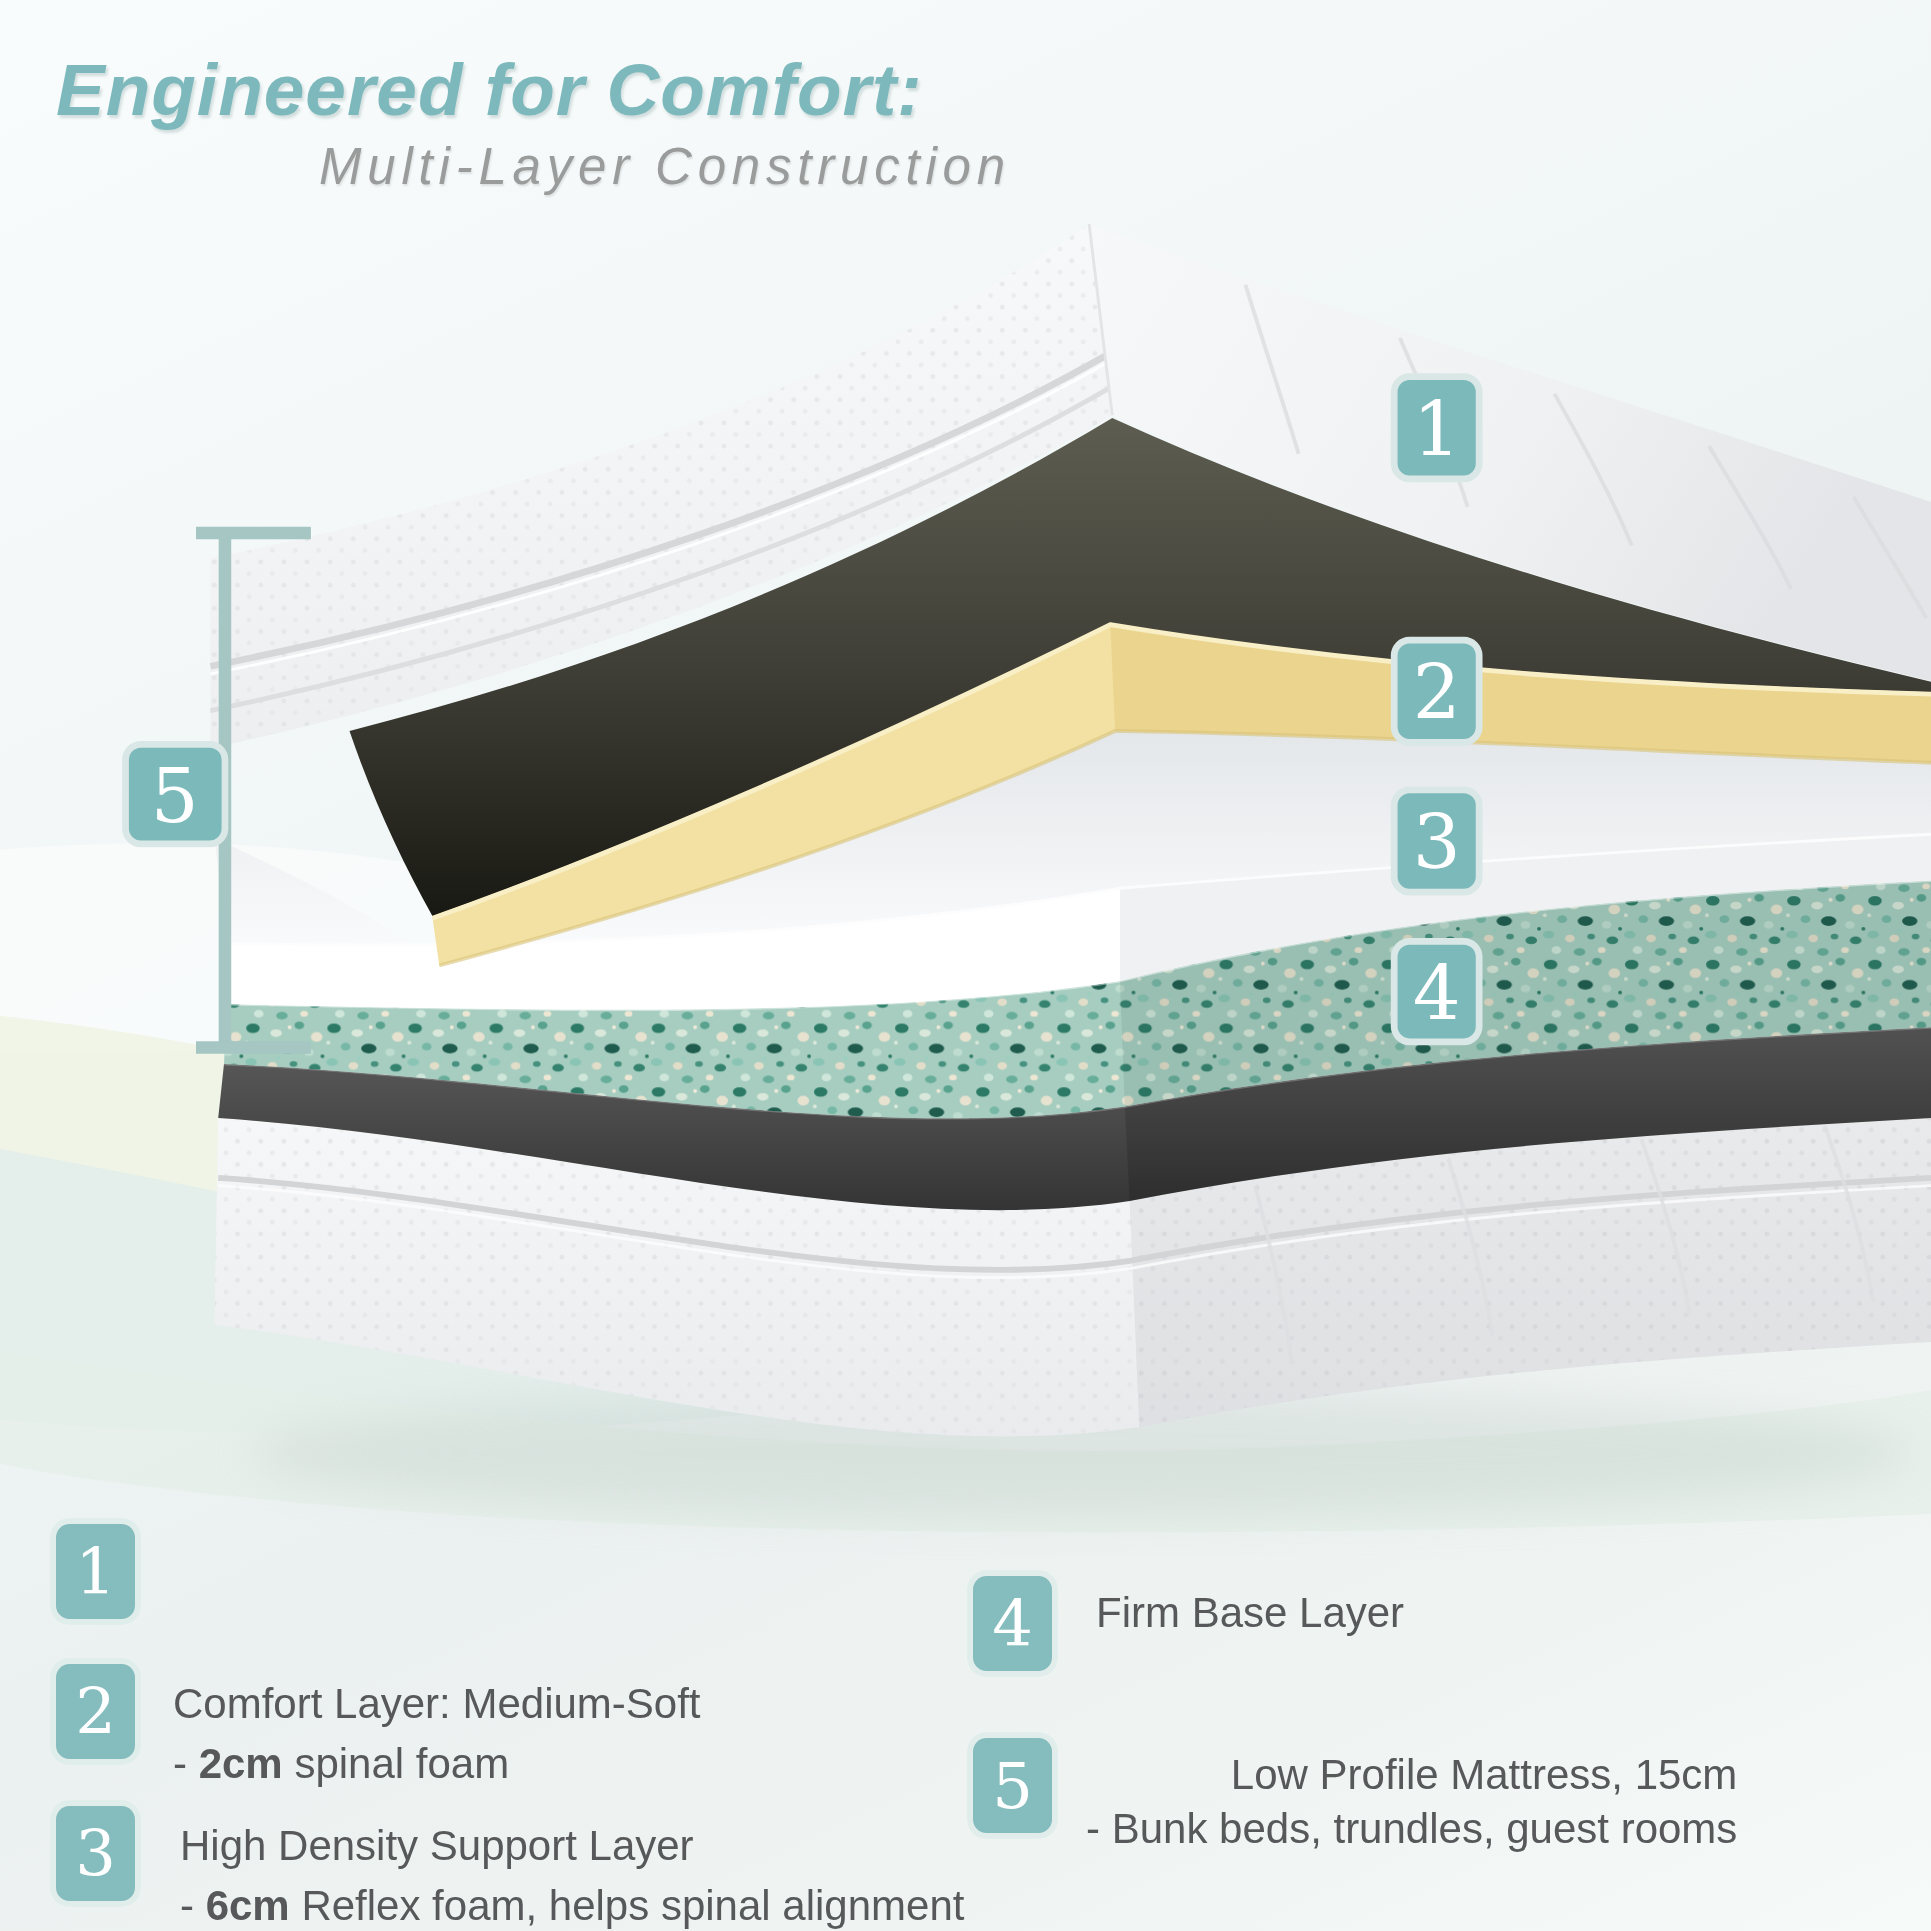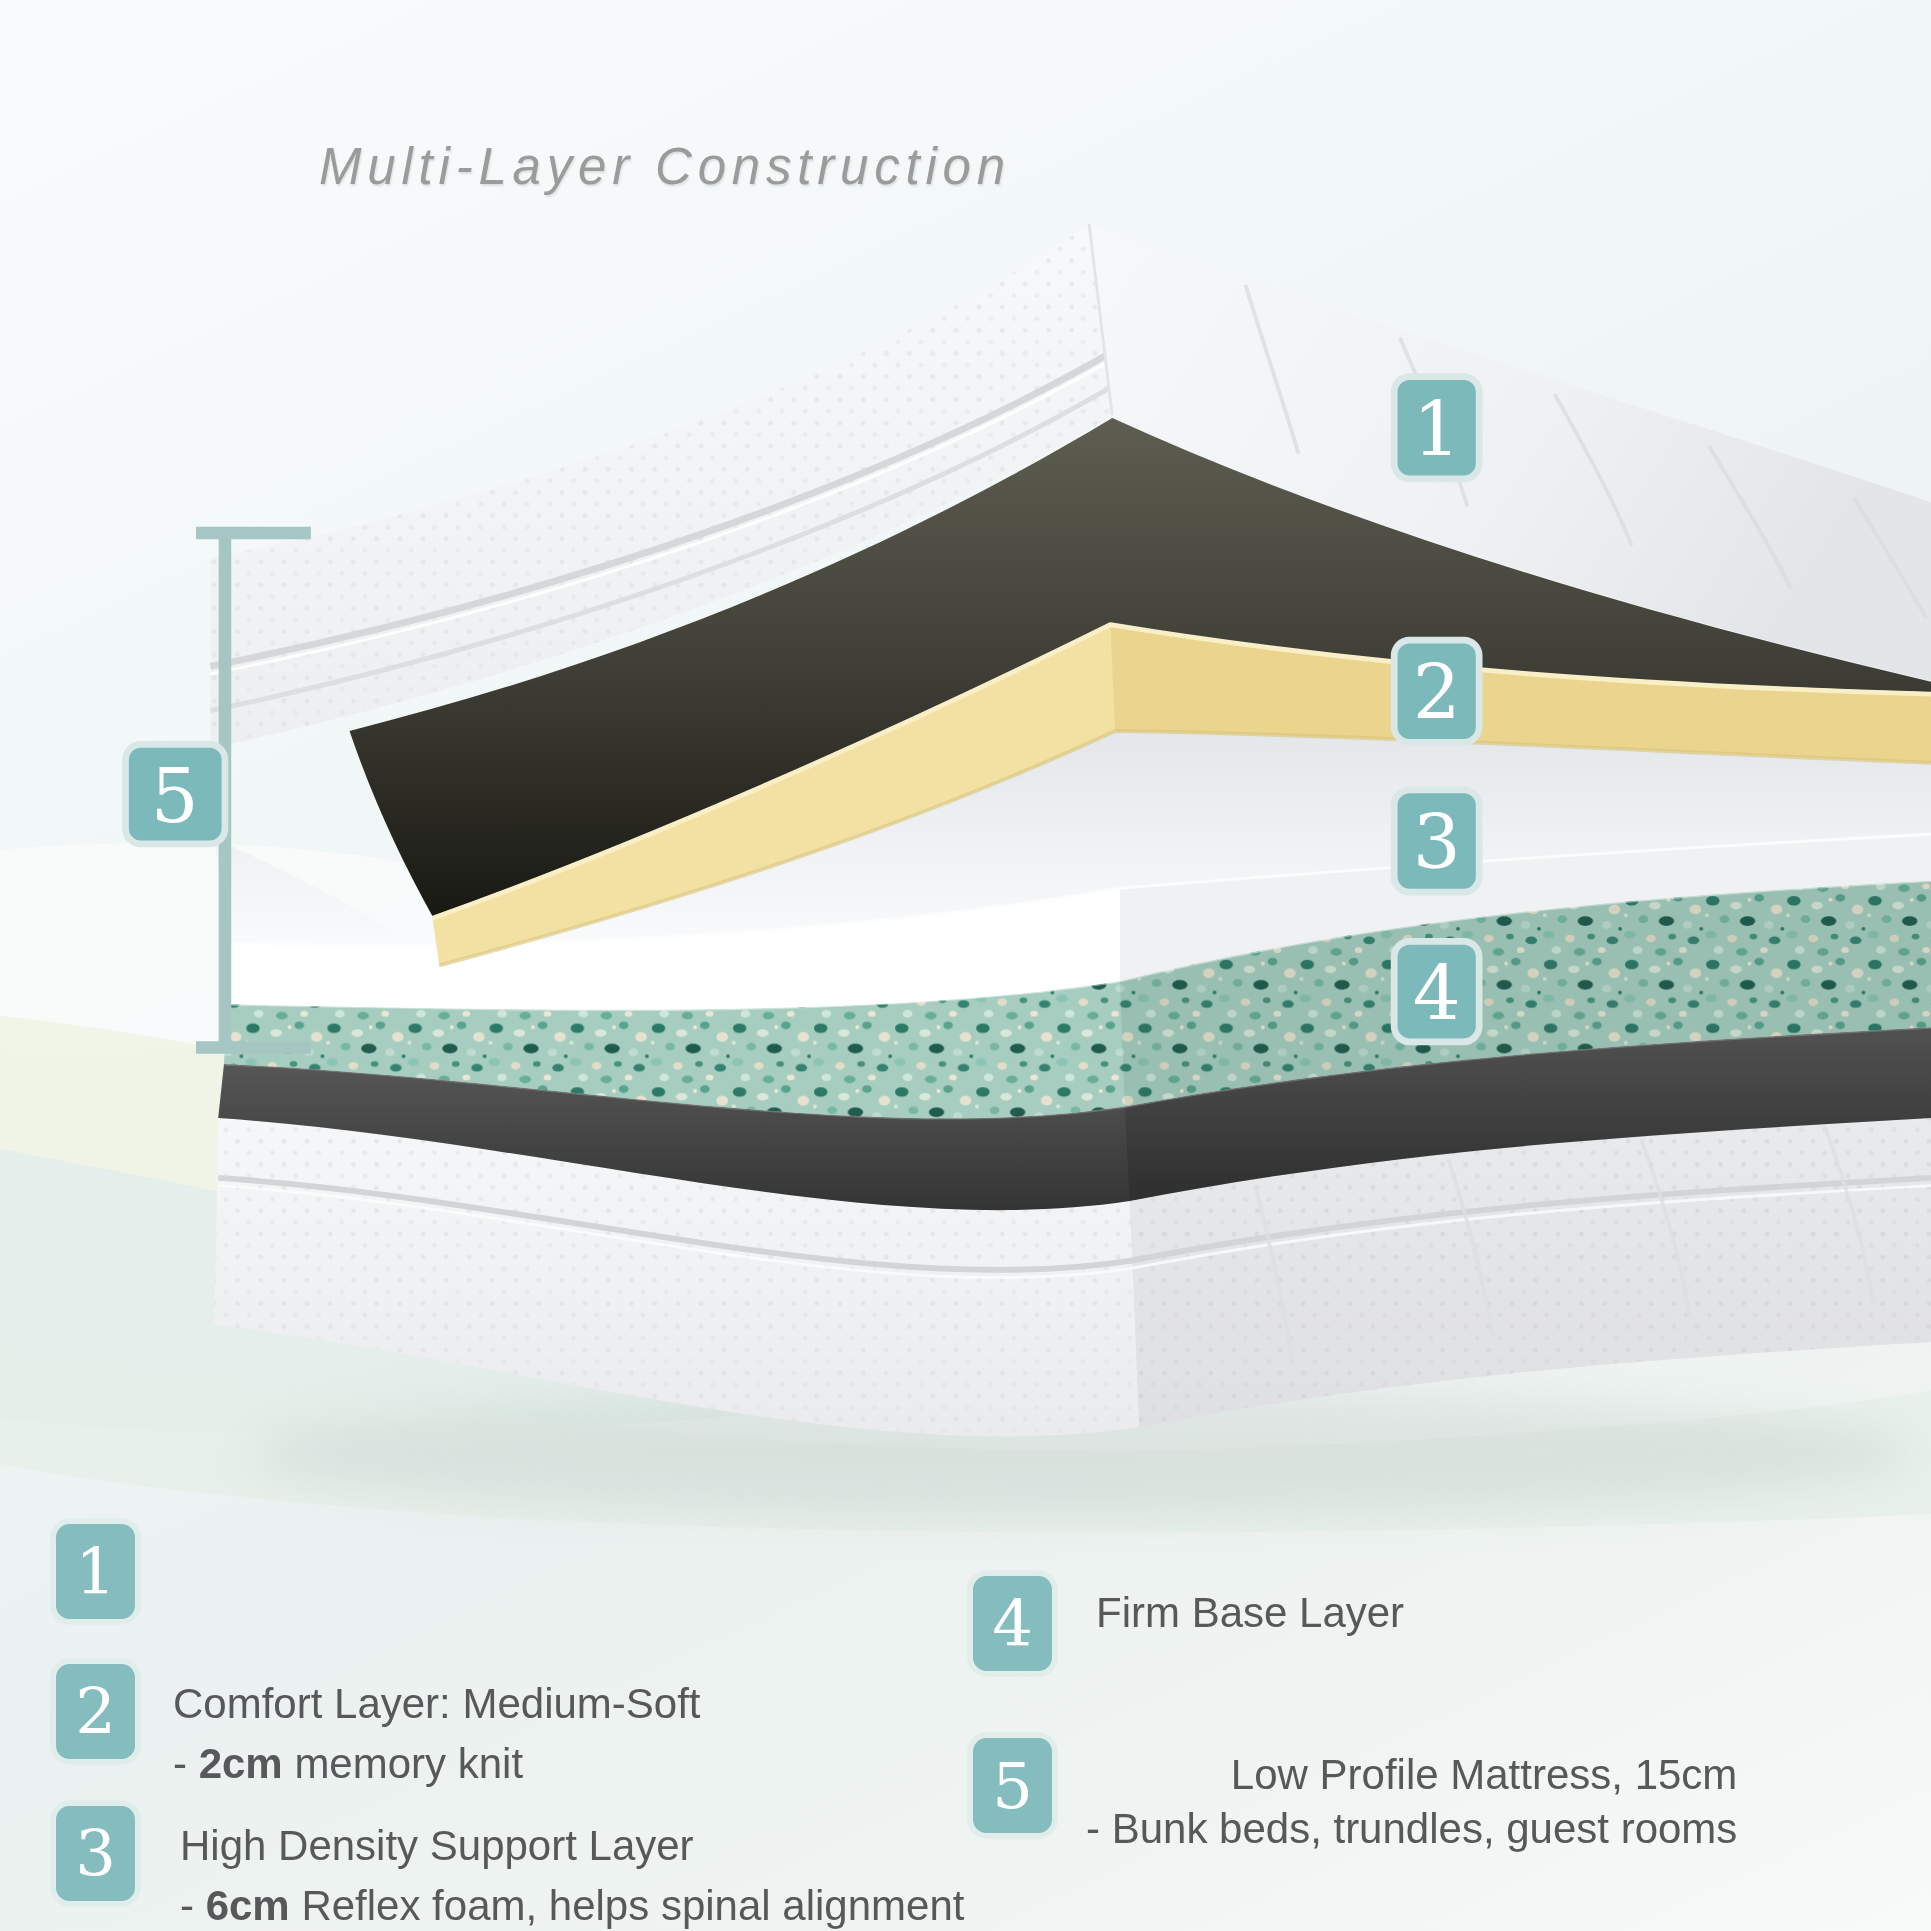--- a/index.html
+++ b/index.html
@@ -172,37 +172,38 @@
       <rect x="1444" y="975" width="88" height="104" rx="16" fill="#7cb9ba" stroke="#d9e7e6" stroke-width="7"></rect>
       <text x="1488" y="1055">4</text>
     </g>
     <g>
       <rect x="130" y="771" width="103" height="103" rx="16" fill="#7cb9ba" stroke="#d9e7e6" stroke-width="7"></rect>
       <text x="181" y="851">5</text>
     </g>
   </g>
 </svg>
 
+<div class="title">Engineered for Comfort:</div>
 <div class="subtitle">Multi-Layer Construction</div>
 
 <div class="legend-item lh62" style="left:56px;top:1524px;">
   <div class="lbadge">
         <span>1</span>
       </div>
   <div class="ltext">
   </div>
 </div>
 
 <div class="legend-item lh62" style="left:56px;top:1664px;">
   <div class="lbadge">
         <span>2</span>
       </div>
   <div class="ltext">
     <div>Comfort Layer: Medium-Soft</div>
-    <div><span>- </span><span class="bold">2cm</span><span> memory knit</span></div>
+    <div><span>- </span><span class="bold">2cm</span><span> spinal foam</span></div>
   </div>
 </div>
 
 <div class="legend-item lh62 indent" style="left:56px;top:1806px;">
   <div class="lbadge">
         <span>3</span>
       </div>
   <div class="ltext">
     <div>High Density Support Layer</div>
     <div><span>- </span><span class="bold">6cm</span><span> Reflex foam, helps spinal alignment</span></div>

